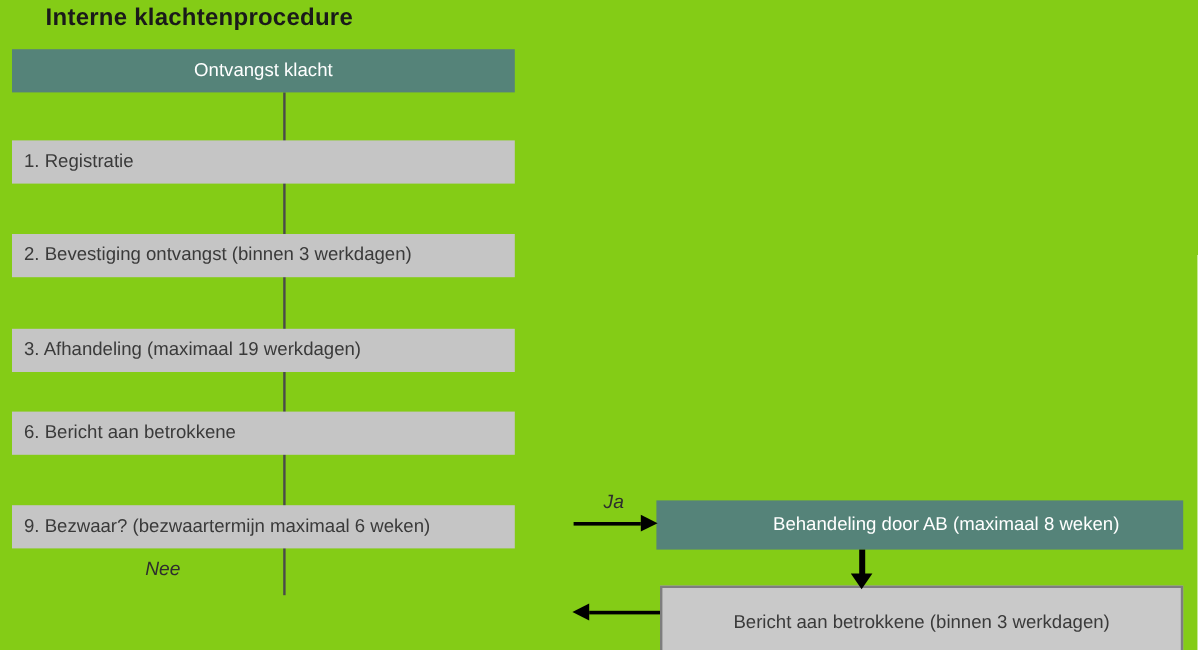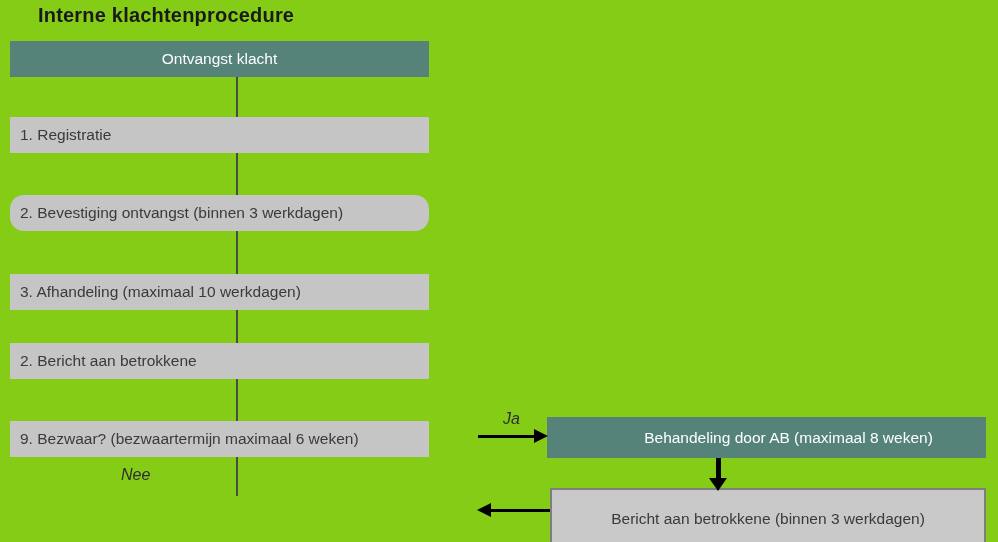--- a/index.html
+++ b/index.html
@@ -41,21 +41,21 @@
     justify-content: center;
   }
   .bar.gray {
     background: #c5c5c5;
     color: #3a3a3a;
     justify-content: flex-start;
     padding-left: 10px;
   }
   .start-bar  { top: 41px; }
   .step-1     { top: 117px; }
-  .step-2     { top: 195px; border-radius: 14px; }
+  .step-2     { top: 195px; }
   .step-3     { top: 274px; }
   .step-4     { top: 343px; }
   .step-5     { top: 421px; }
   .end-bar    { top: 496px; }
 
   .connector-v {
     position: absolute;
     left: 236px;
     top: 77px;
     width: 2px;
@@ -139,23 +139,23 @@
   <div class="title"><span>Interne klachtenprocedure</span></div>
 
   <div class="connector-v"></div>
 
   <div class="bar teal start-bar">Ontvangst klacht</div>
 
   <div class="bar gray step-1">1. Registratie</div>
 
   <div class="bar gray step-2">2. Bevestiging ontvangst (binnen 3 werkdagen)</div>
 
-  <div class="bar gray step-3">3. Afhandeling (maximaal 10 werkdagen)</div>
+  <div class="bar gray step-3">3. Afhandeling (maximaal 19 werkdagen)</div>
 
-  <div class="bar gray step-4">2. Bericht aan betrokkene</div>
+  <div class="bar gray step-4">6. Bericht aan betrokkene</div>
 
   <div class="bar gray step-5">9. Bezwaar? (bezwaartermijn maximaal 6 weken)</div>
 
   <div class="branch-label label-ja">Ja</div>
 
   <div class="branch-label label-nee">Nee</div>
 
   <div class="arrow-shaft ja-shaft"></div>
   <div class="arrow-head ja-head"></div>
 

